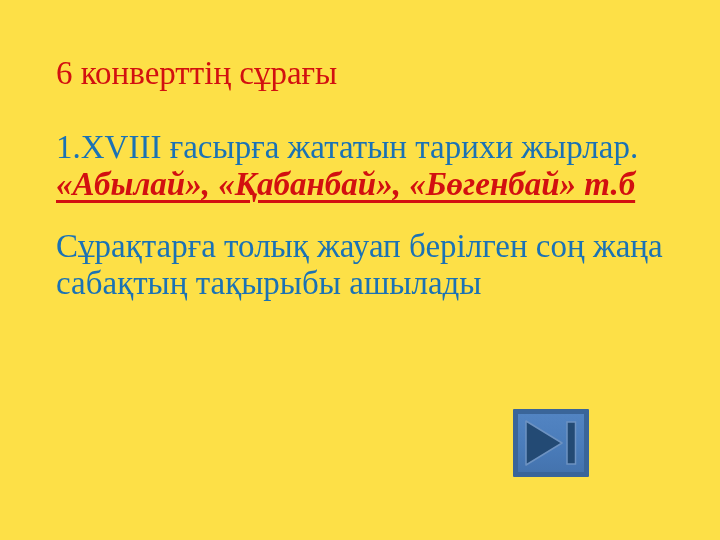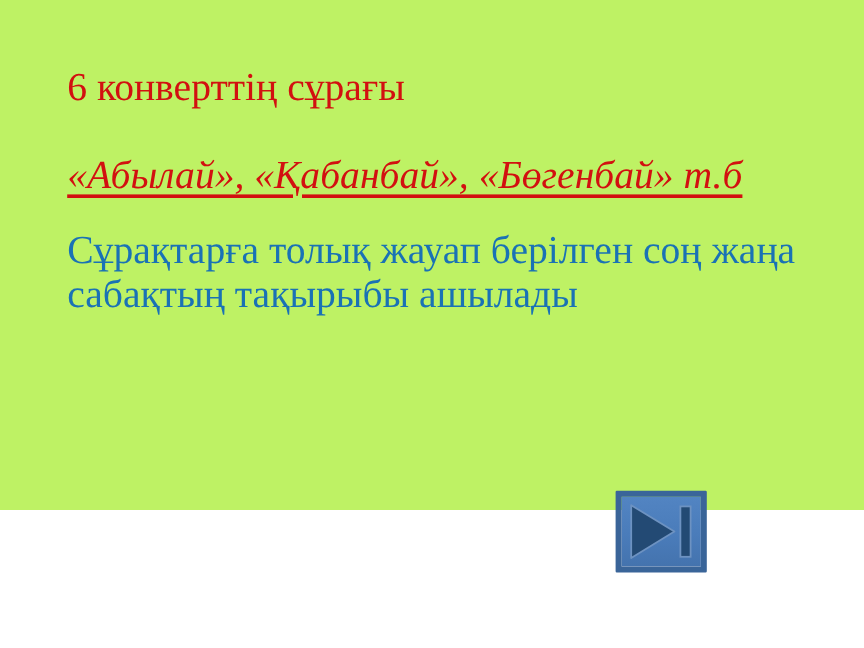--- a/index.html
+++ b/index.html
@@ -6,22 +6,22 @@
   body {
     width: 720px; height: 540px;
     background: #ffffff;
     overflow: hidden;
     position: relative;
     font-family: "Liberation Serif", "DejaVu Serif", serif;
   }
   .slide {
     position: absolute;
     left: 0; top: 0;
-    width: 720px; height: 425px;
-    background: #bef264;
+    width: 720px; height: 540px;
+    background: #fde047;
   }
   .content {
     position: absolute;
     left: 56px; top: 55px;
     width: 664px;
     font-size: 33px;
     line-height: 37px;
   }
   .content p { margin: 0; white-space: pre-wrap; }
   .t-title {
@@ -29,20 +29,21 @@
     white-space: pre-wrap;
   }
   .t-blue { color: #1a72b5; }
   .t-red-u {
     color: #d21010;
     font-style: italic;
     text-decoration: underline;
     text-decoration-color: #d21010;
     text-decoration-thickness: 3px;
     text-underline-offset: 5px;
+    font-weight: bold;
   }
   .spacer-lg { height: 37px; }
   .spacer-sm { height: 25px; }
   .next-btn {
     position: absolute;
     left: 513px; top: 409px;
     width: 76px; height: 68px;
     box-sizing: border-box;
     background: linear-gradient(180deg, #5284c2 0%, #4a7cba 55%, #4473ae 100%);
     border: 5px solid #3a6599;
@@ -58,20 +59,21 @@
 </head>
 <body>
 
 <div class="slide">
 
   <div class="content">
     <p class="t-title">6 конверттің сұрағы</p>
 
     <div class="spacer-lg"></div>
 
+    <p class="t-blue">1.XVIII ғасырға жататын тарихи жырлар.</p>
 
     <p class="t-red-u">«Абылай», «Қабанбай», «Бөгенбай» т.б</p>
 
 
 
     <div class="spacer-sm"></div>
 
     <p class="t-blue">Сұрақтарға толық жауап берілген соң жаңа
 сабақтың тақырыбы ашылады</p>
   </div>

